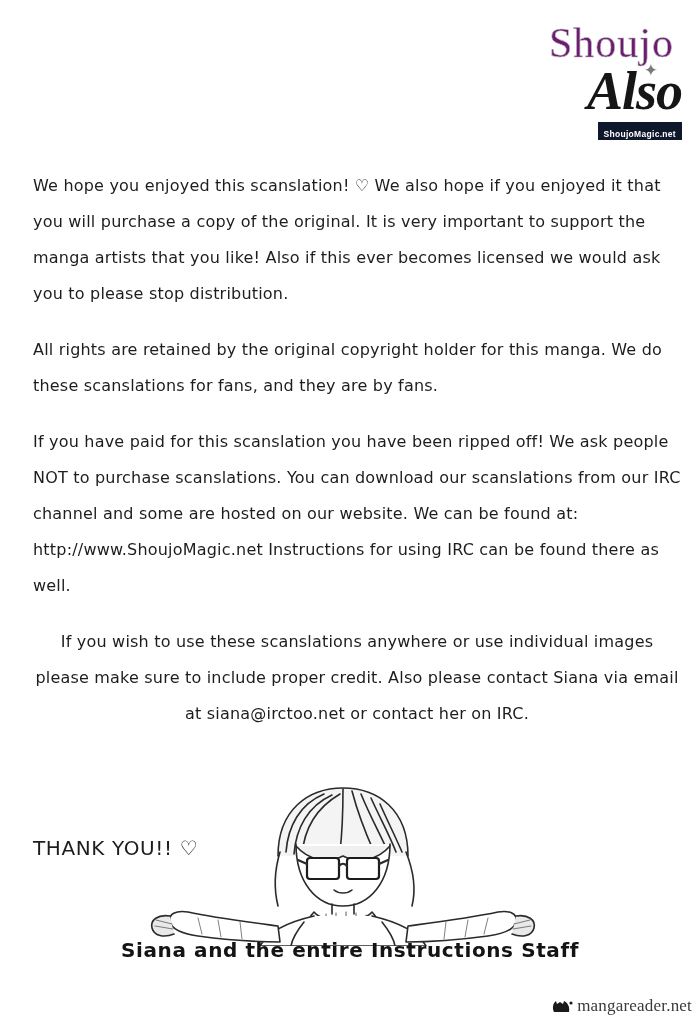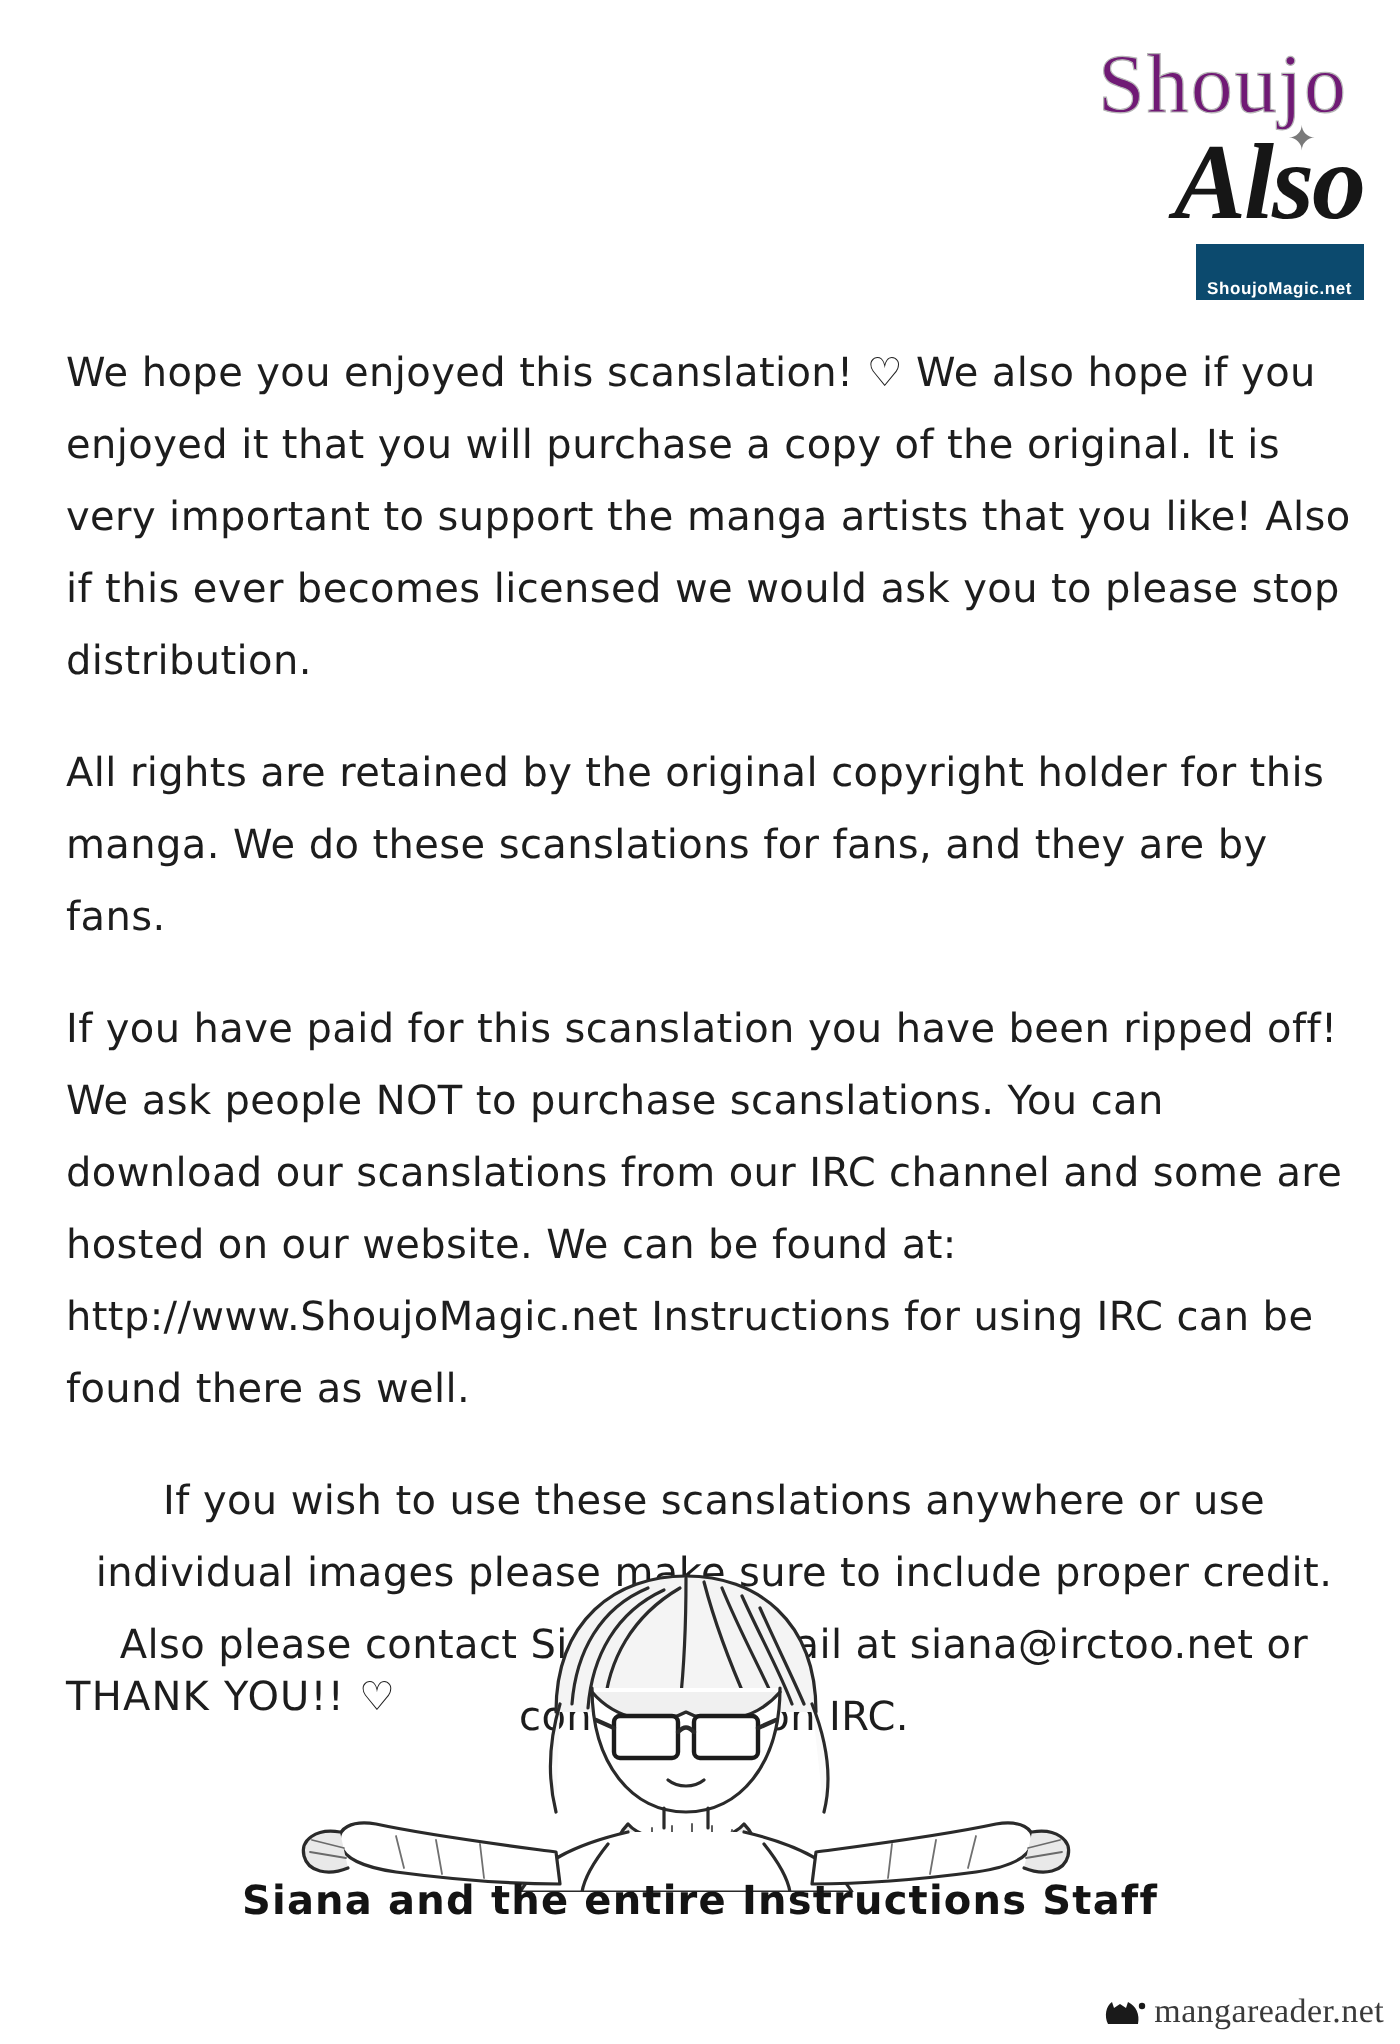--- a/index.html
+++ b/index.html
@@ -54,34 +54,34 @@
     color: #7a7a7a;
     font-size: 17px;
     line-height: 1;
   }
   .logo-url {
     margin-top: 2px;
     font-family: "Liberation Sans", sans-serif;
     font-weight: bold;
     font-size: 8.5px;
     color: #ffffff;
-    background: #0c4a6e;
+    background: #0f172a;
     display: inline-block;
-    padding: 17px 6px 1px 6px;
+    padding: 7px 6px 1px 6px;
     letter-spacing: 0.3px;
   }
 
   
   .body-text {
     position: absolute;
     left: 33px;
     top: 168px;
     width: 648px;
     font-family: "DejaVu Sans", sans-serif;
-    font-size: 20px;
+    font-size: 16px;
     line-height: 36px;
     color: #1d1d1d;
     letter-spacing: 0.2px;
   }
   .body-text p {
     margin: 0 0 20px 0;
   }
   .body-text p:last-child { margin-bottom: 0; text-align: center; }
 
   .thankyou {

